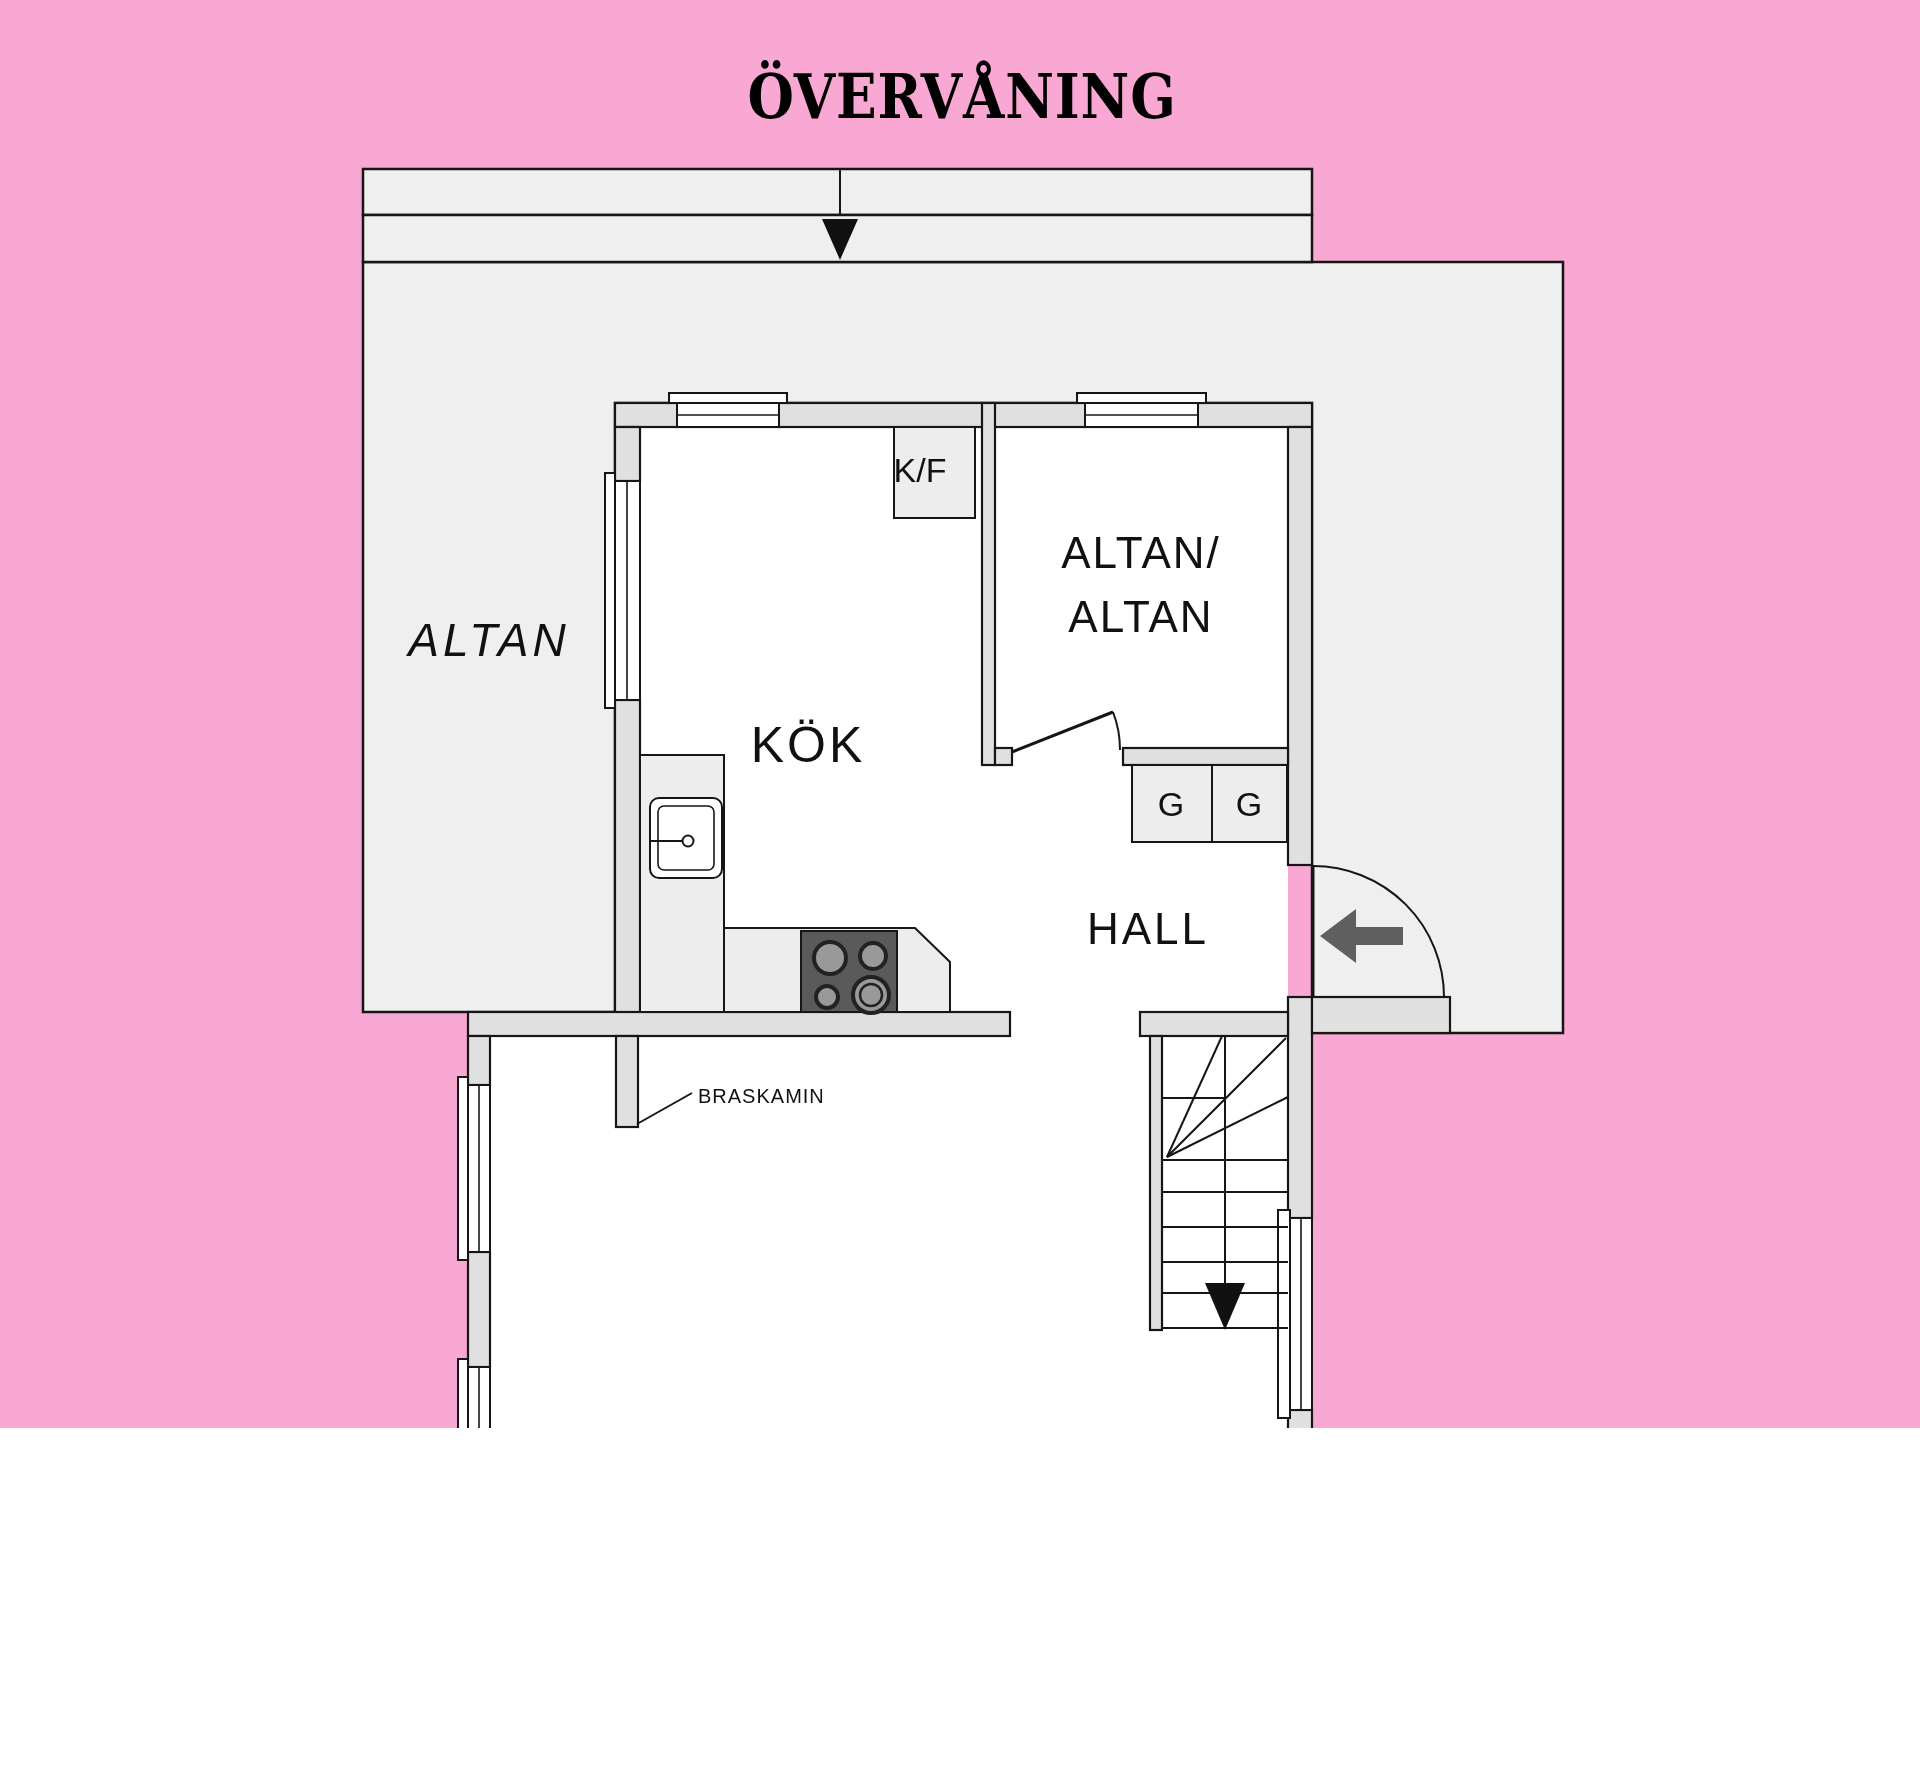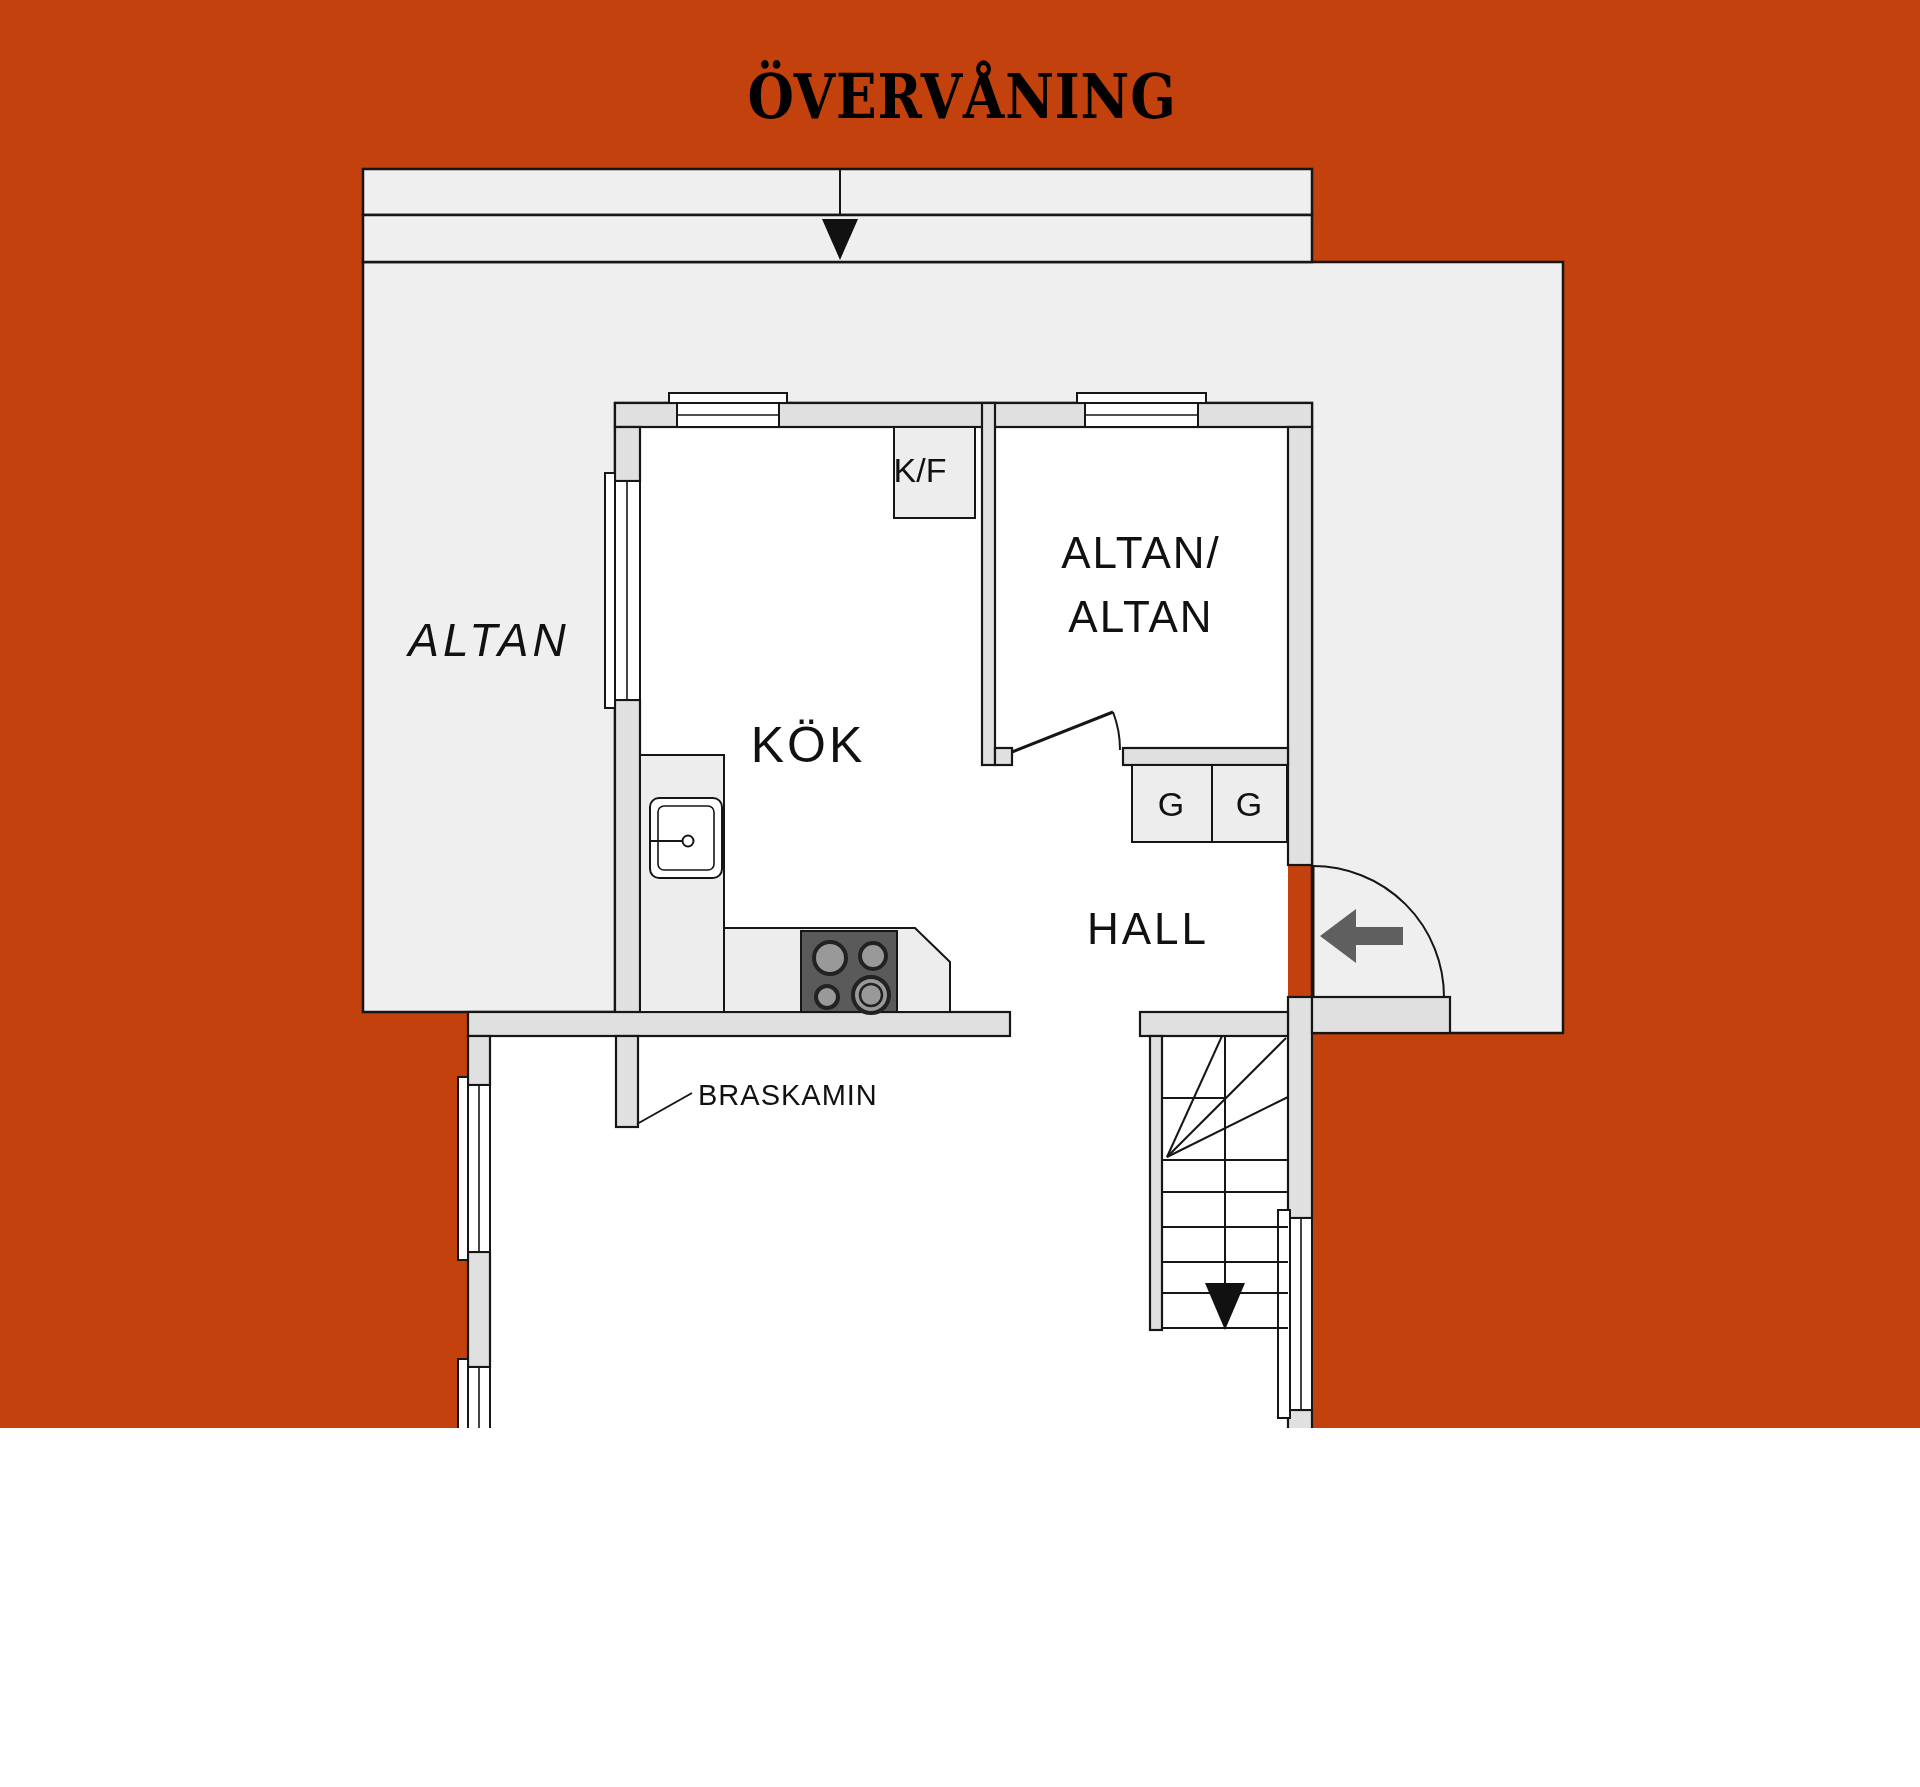--- a/index.html
+++ b/index.html
@@ -1,35 +1,35 @@
 <!DOCTYPE html>
 <html style="--line: #161616; --text: #111111;"><head>
 <meta charset="utf-8">
 <style>
   :root{
     --line:#161616;
     --text:#111111;
   }
   html,body{margin:0;padding:0;background:#ffffff;}
-  #stage{position:relative;width:1920px;height:1428px;background:#c2410c;overflow:hidden;}
+  #stage{position:relative;width:1920px;height:1428px;background:#f9a8d4;overflow:hidden;}
   #plan-svg{position:absolute;left:0;top:0;}
   .outline{stroke:var(--line);stroke-width:2.5;}
   .wall{stroke:var(--line);stroke-width:2.2;}
   .floor{stroke:none;}
   .fixture{stroke:var(--line);stroke-width:2;}
   .thinline{stroke:var(--line);stroke-width:2;fill:none;}
   .leaf{stroke:var(--line);stroke-width:3;fill:none;}
   .arc{stroke:var(--line);stroke-width:2;fill:none;}
   .glaze{stroke:var(--line);stroke-width:1.6;fill:none;}
   .label{position:absolute;font-family:"Liberation Sans","DejaVu Sans",sans-serif;
          color:var(--text);transform:translate(-50%,-50%);white-space:nowrap;line-height:1.1;}
   .room-label{font-size:44px;letter-spacing:3px;font-weight:400;}
   .big-label{font-size:46px;letter-spacing:4px;font-style:italic;}
   .small-label{font-size:34px;letter-spacing:0px;}
-  .tiny-label{font-size:29px;letter-spacing:1px;transform:translate(0,-50%);text-align:center;}
+  .tiny-label{font-size:20px;letter-spacing:1px;transform:translate(0,-50%);text-align:center;}
   .two-line{text-align:center;line-height:64px;letter-spacing:2px;}
   .title{position:absolute;font-family:"DejaVu Serif","Liberation Serif",serif;
          font-weight:700;font-size:62px;letter-spacing:1px;color:#000;
          transform:translate(-50%,-50%) scaleX(0.86);white-space:nowrap;}
 </style>
 </head>
 <body>
 
 <div id="stage">
 

